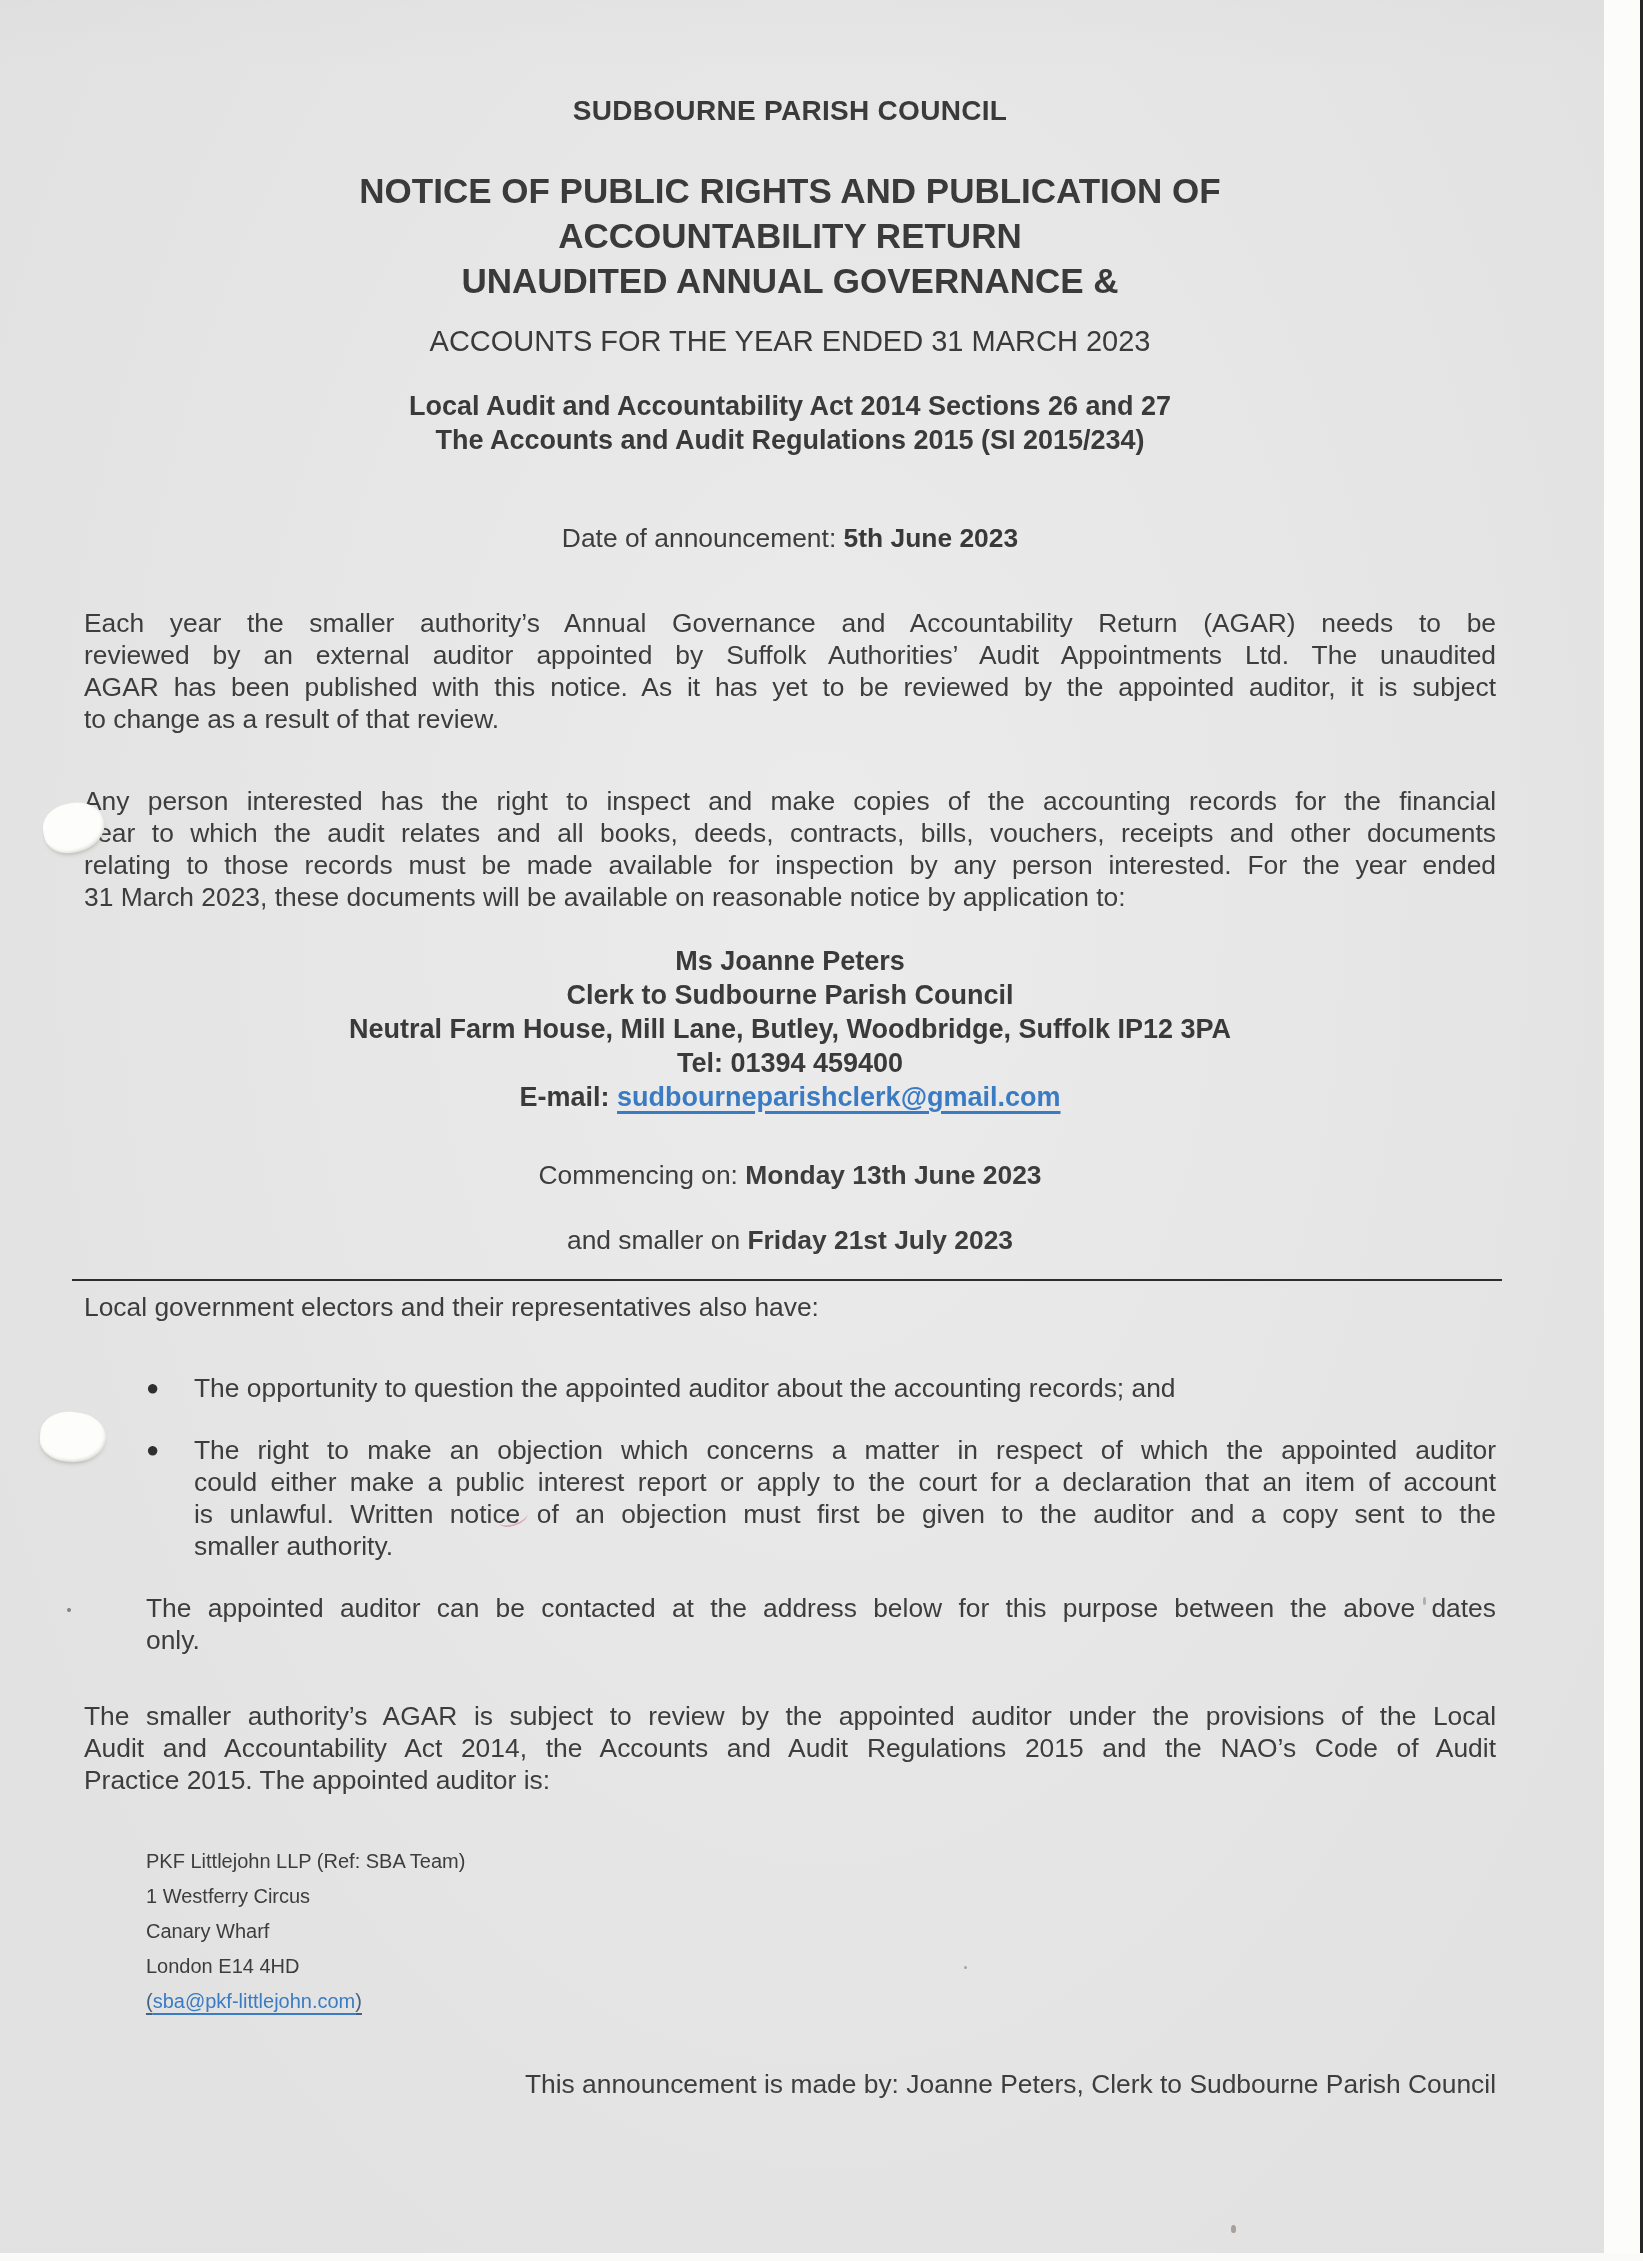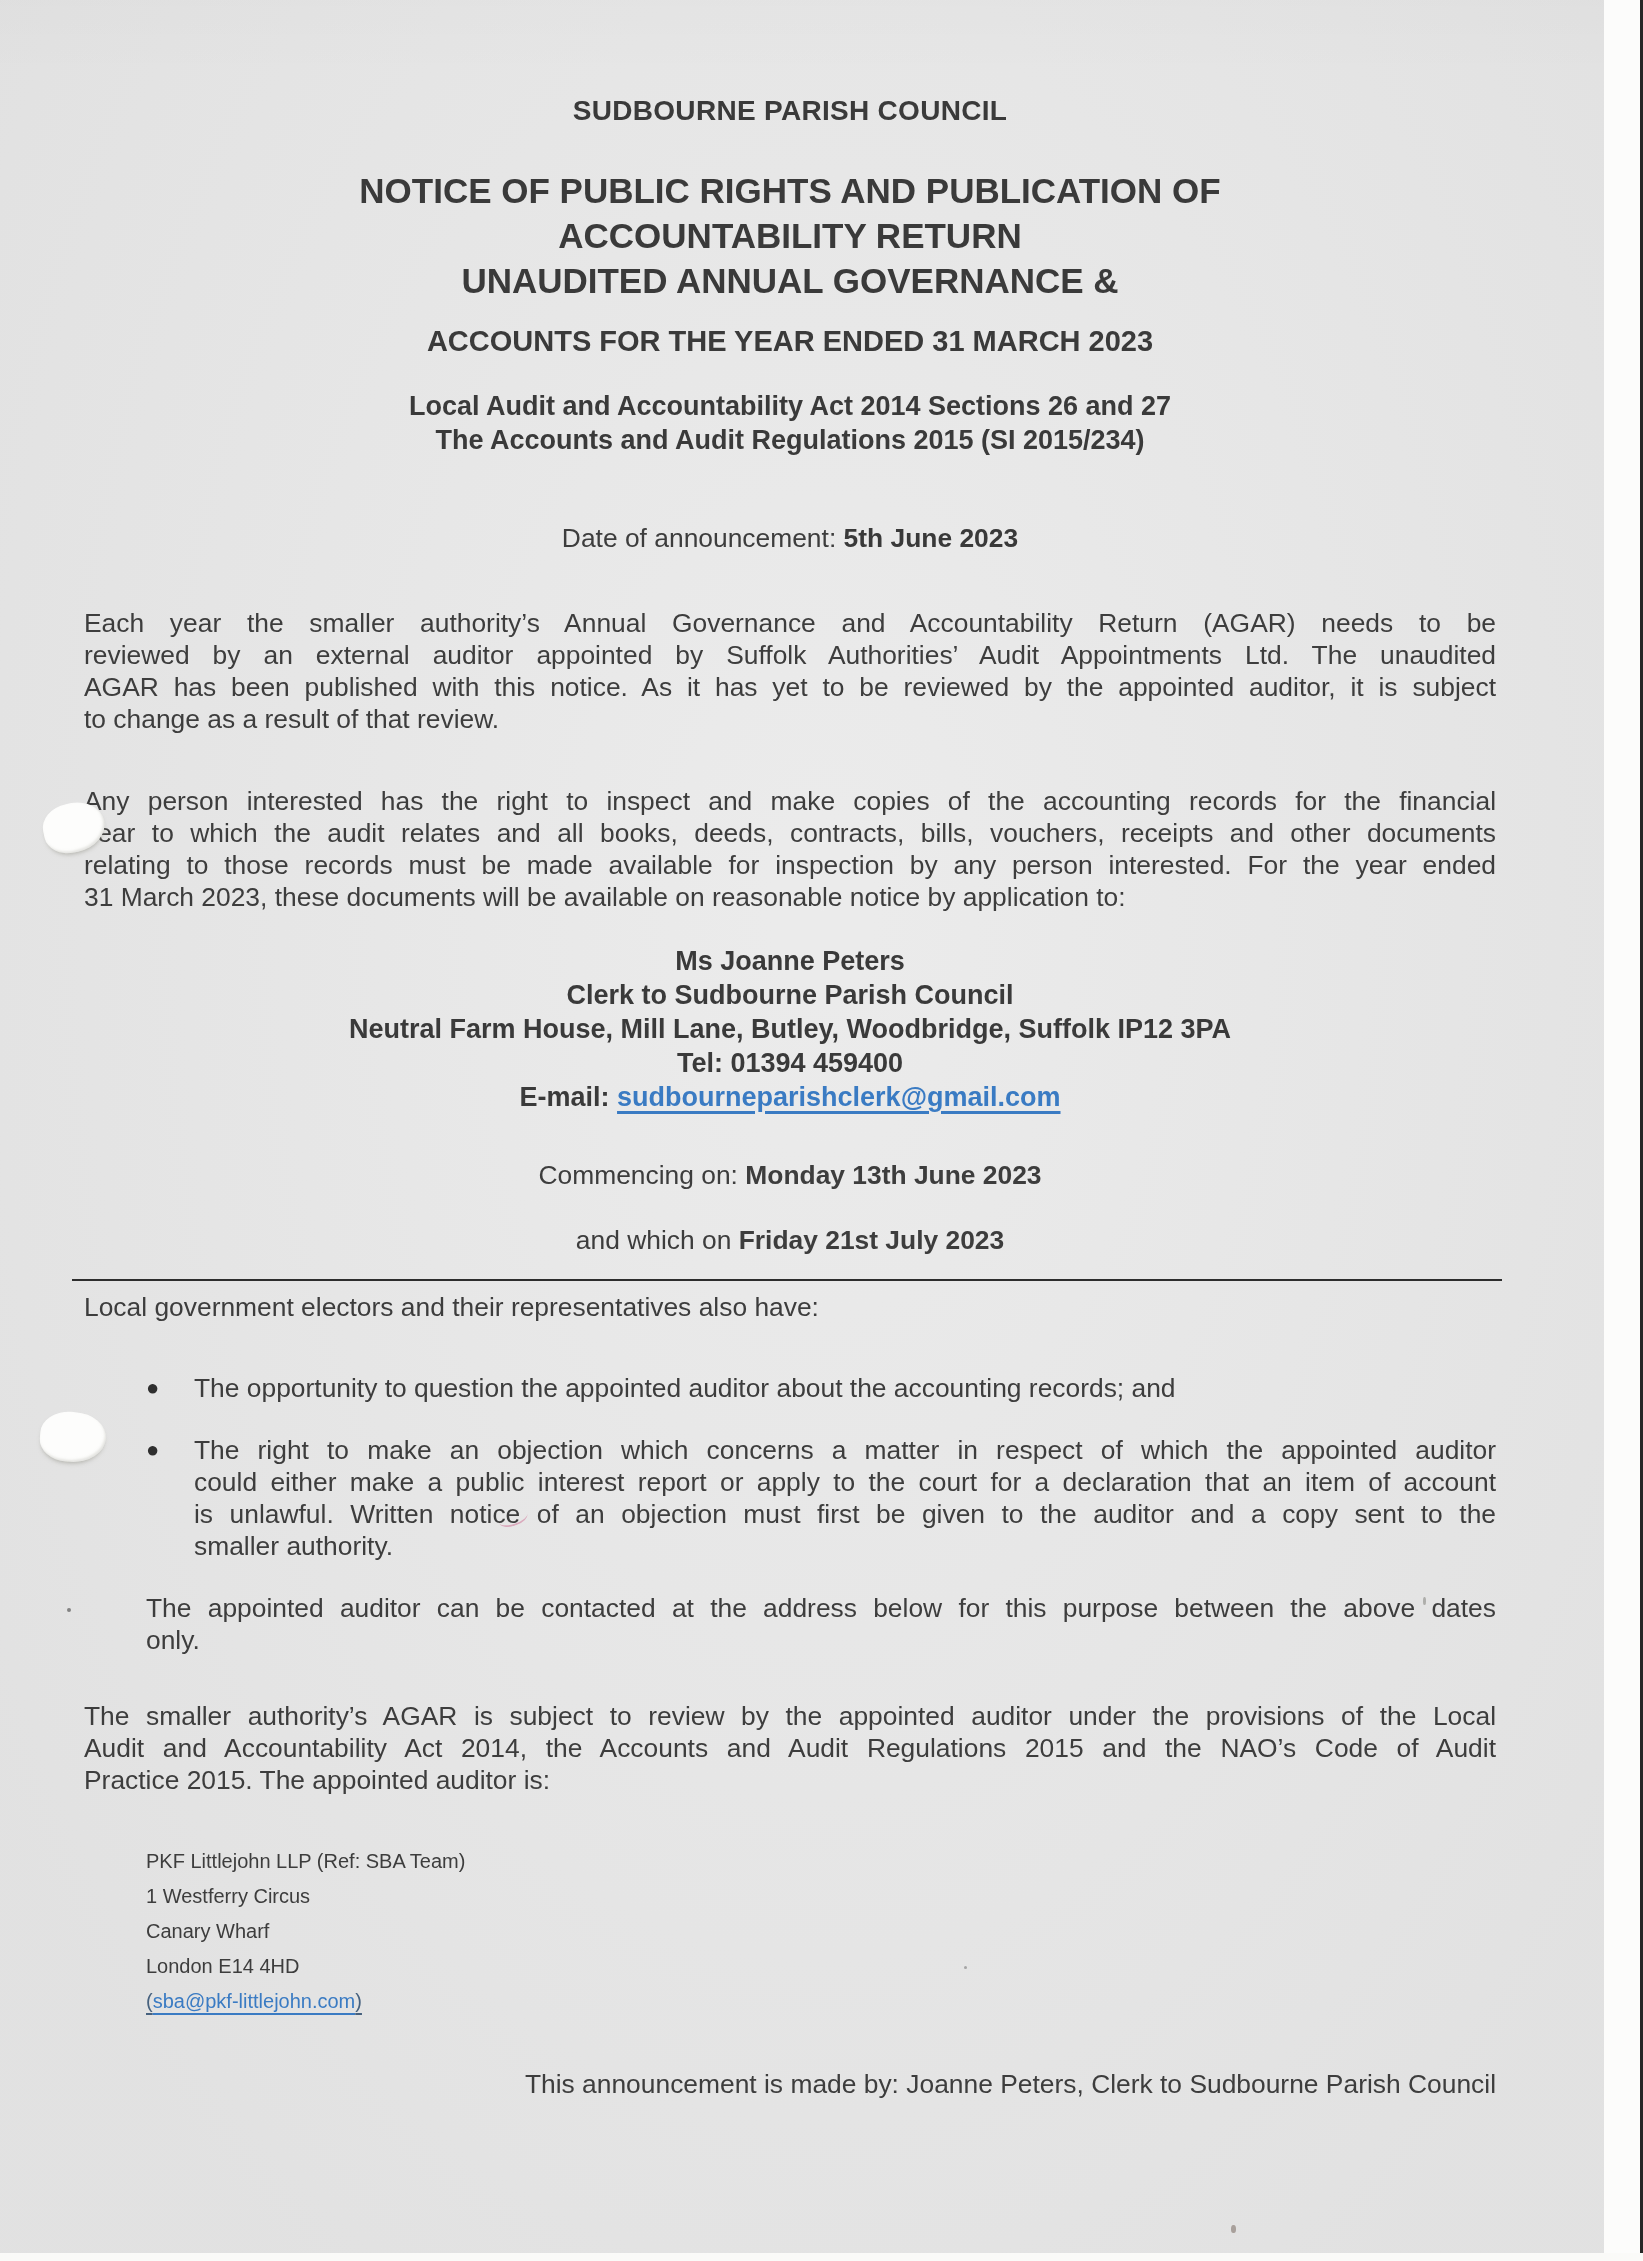--- a/index.html
+++ b/index.html
@@ -22,21 +22,21 @@
   .content {
     position:absolute; left:84px; right:148px; top:0;
   }
   .center { text-align:center; }
   .jline { text-align:justify; text-align-last:justify; -moz-text-align-last:justify; }
   .jlast { text-align:left; text-align-last:left; }
   .body-text { font-size:26.4px; line-height:32px; }
 
   .title { margin-top:95px; font-size:28px; font-weight:bold; letter-spacing:0.3px; color:#3a3a3a; }
   .heading { margin-top:41px; font-size:35px; line-height:45px; font-weight:bold; color:#3a3a3a; }
-  .accounts { margin-top:22px; font-size:29px; font-weight:bold; color:#3a3a3a; }
+  .accounts { margin-top:22px; font-size:29px; font-weight:normal; color:#3a3a3a; }
   .acts { margin-top:31px; font-size:27px; line-height:34px; font-weight:bold; color:#3a3a3a; }
   .date-line { margin-top:66px; font-size:26.4px; }
   .date-line b { color:#393939; }
   .para1 { margin-top:53px; }
   .para2 { margin-top:50px; }
   .clerk { margin-top:31px; font-size:27px; line-height:34px; font-weight:bold; color:#3a3a3a; }
   .link {
     color:#3a7bc3; text-decoration:underline;
     text-decoration-thickness:2.6px; text-underline-offset:4.5px;
     cursor:pointer;
@@ -134,21 +134,21 @@
       </div>
     </div>
 
     <div class="commencing center">
       <span>Commencing on:</span>
       <span> </span>
       <b>Monday 13th June 2023</b>
     </div>
 
     <div class="ending center">
-      <span>and which on</span>
+      <span>and smaller on</span>
       <span> </span>
       <b>Friday 21st July 2023</b>
     </div>
 
     <div class="rule"></div>
 
     <div class="electors body-text">Local government electors and their representatives also have:</div>
 
     <div class="bullet1 bullet-row body-text">
       <span class="dot">●</span>

